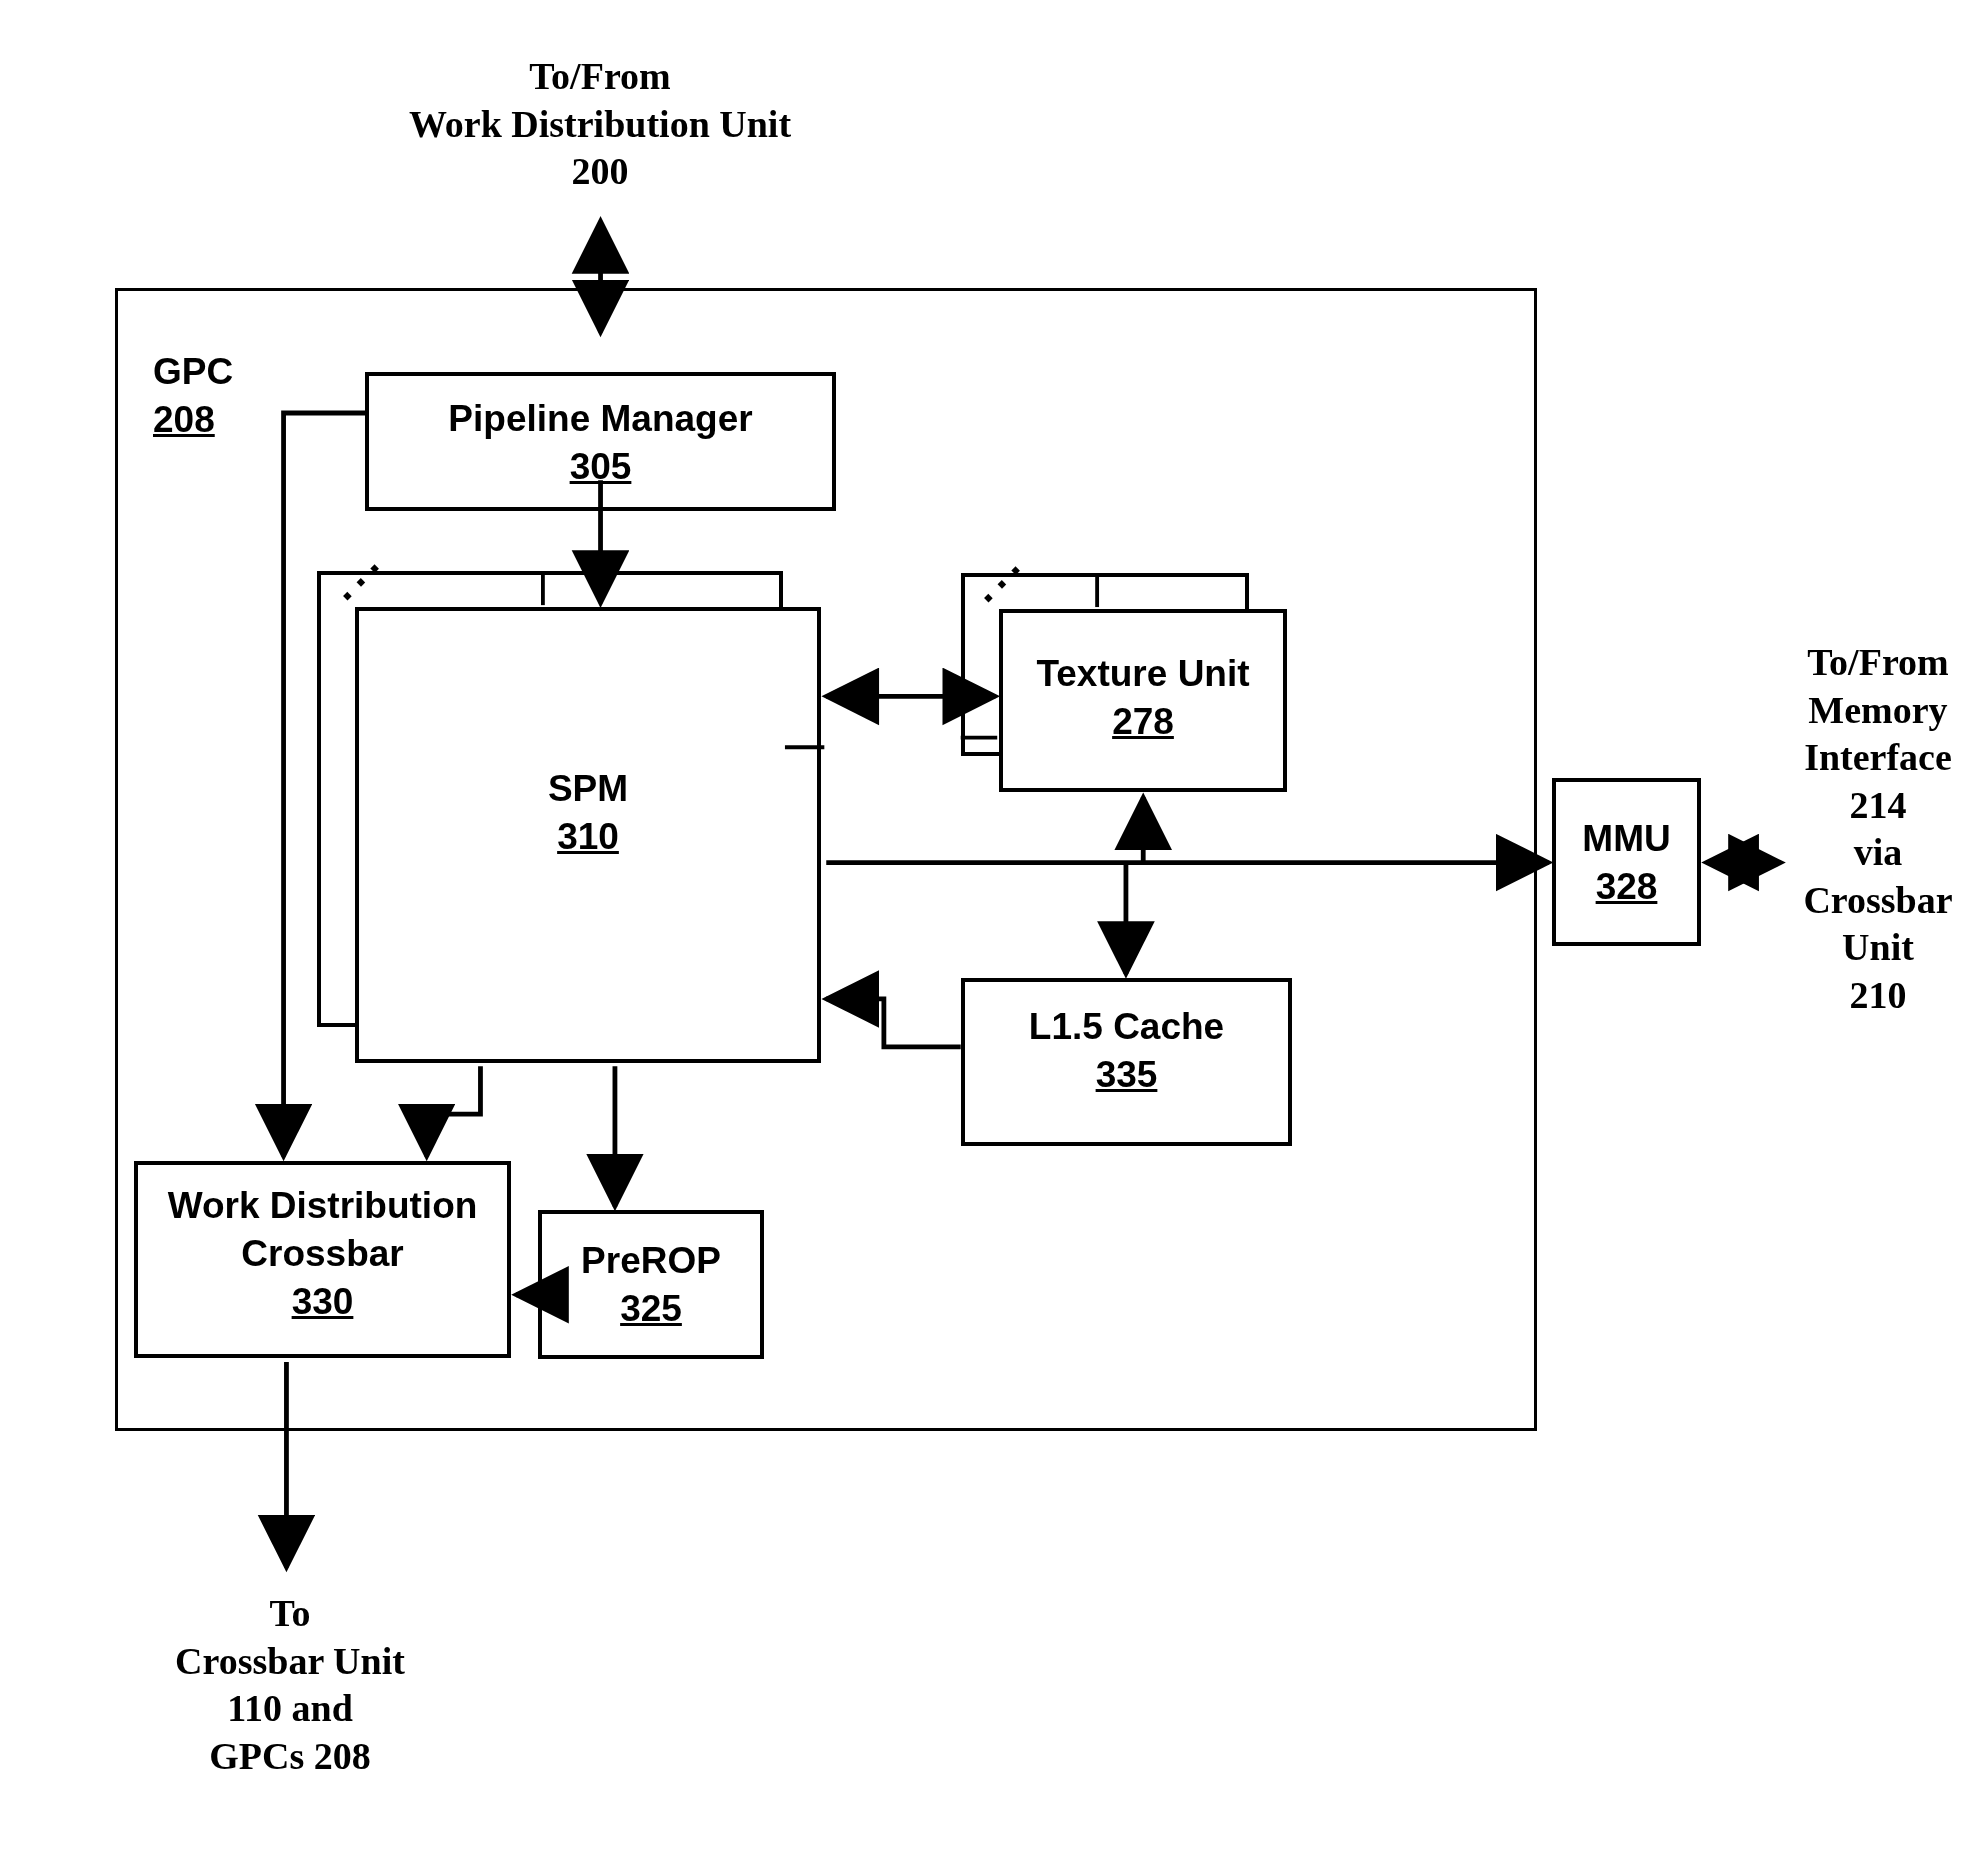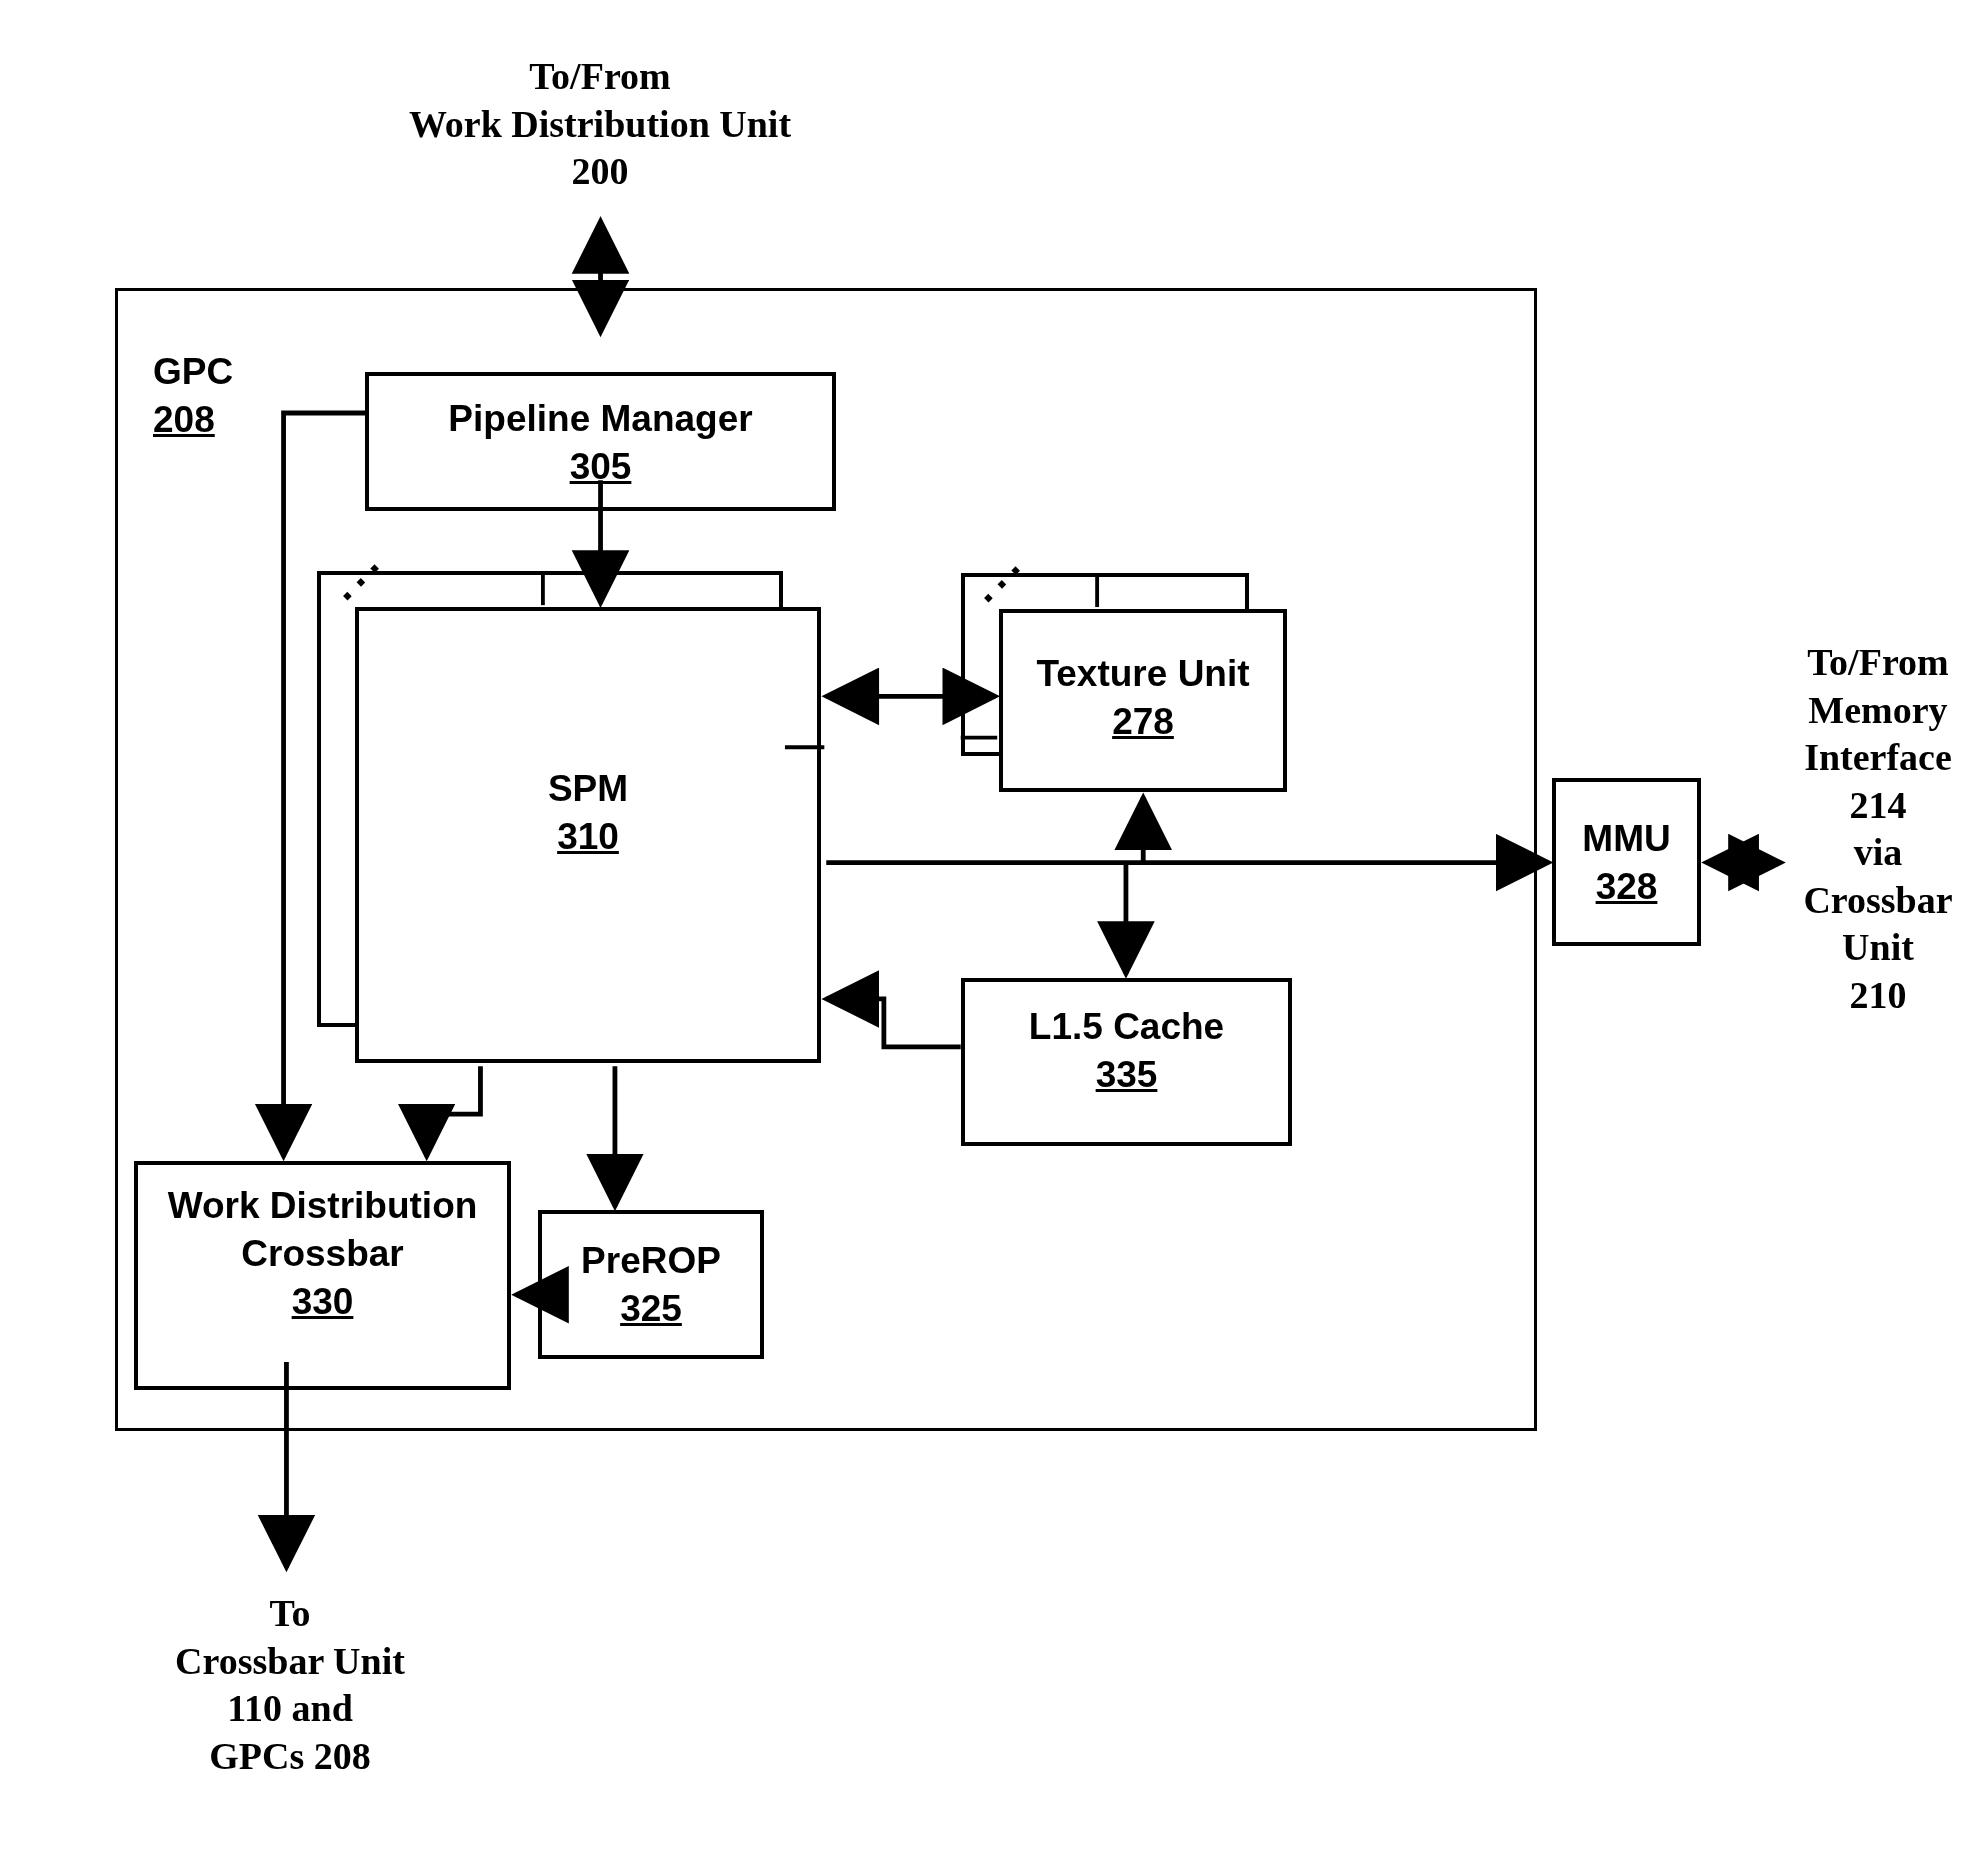--- a/index.html
+++ b/index.html
@@ -68,21 +68,21 @@
   <div class="box" style="left:961px; top:978px; width:331px; height:168px; padding-top:21px;">
     <div class="bold fs-block">L1.5 Cache</div>
     <div class="bold fs-block u">335</div>
   </div>
 
   <div class="box" style="left:538px; top:1210px; width:226px; height:149px; padding-top:23px;">
     <div class="bold fs-block">PreROP</div>
     <div class="bold fs-block u">325</div>
   </div>
 
-  <div class="box" style="left:134px; top:1161px; width:377px; height:229px; padding-top:17.3px;">
+  <div class="box" style="left:134px; top:1161px; width:377px; height:197px; padding-top:17.3px;">
     <div class="bold fs-block">Work Distribution</div>
     <div class="bold fs-block">Crossbar</div>
     <div class="bold fs-block u">330</div>
   </div>
 
   <div class="box" style="left:1552px; top:778px; width:149px; height:168px; padding-top:33px;">
     <div class="bold fs-block">MMU</div>
     <div class="bold fs-block u">328</div>
   </div>
 

